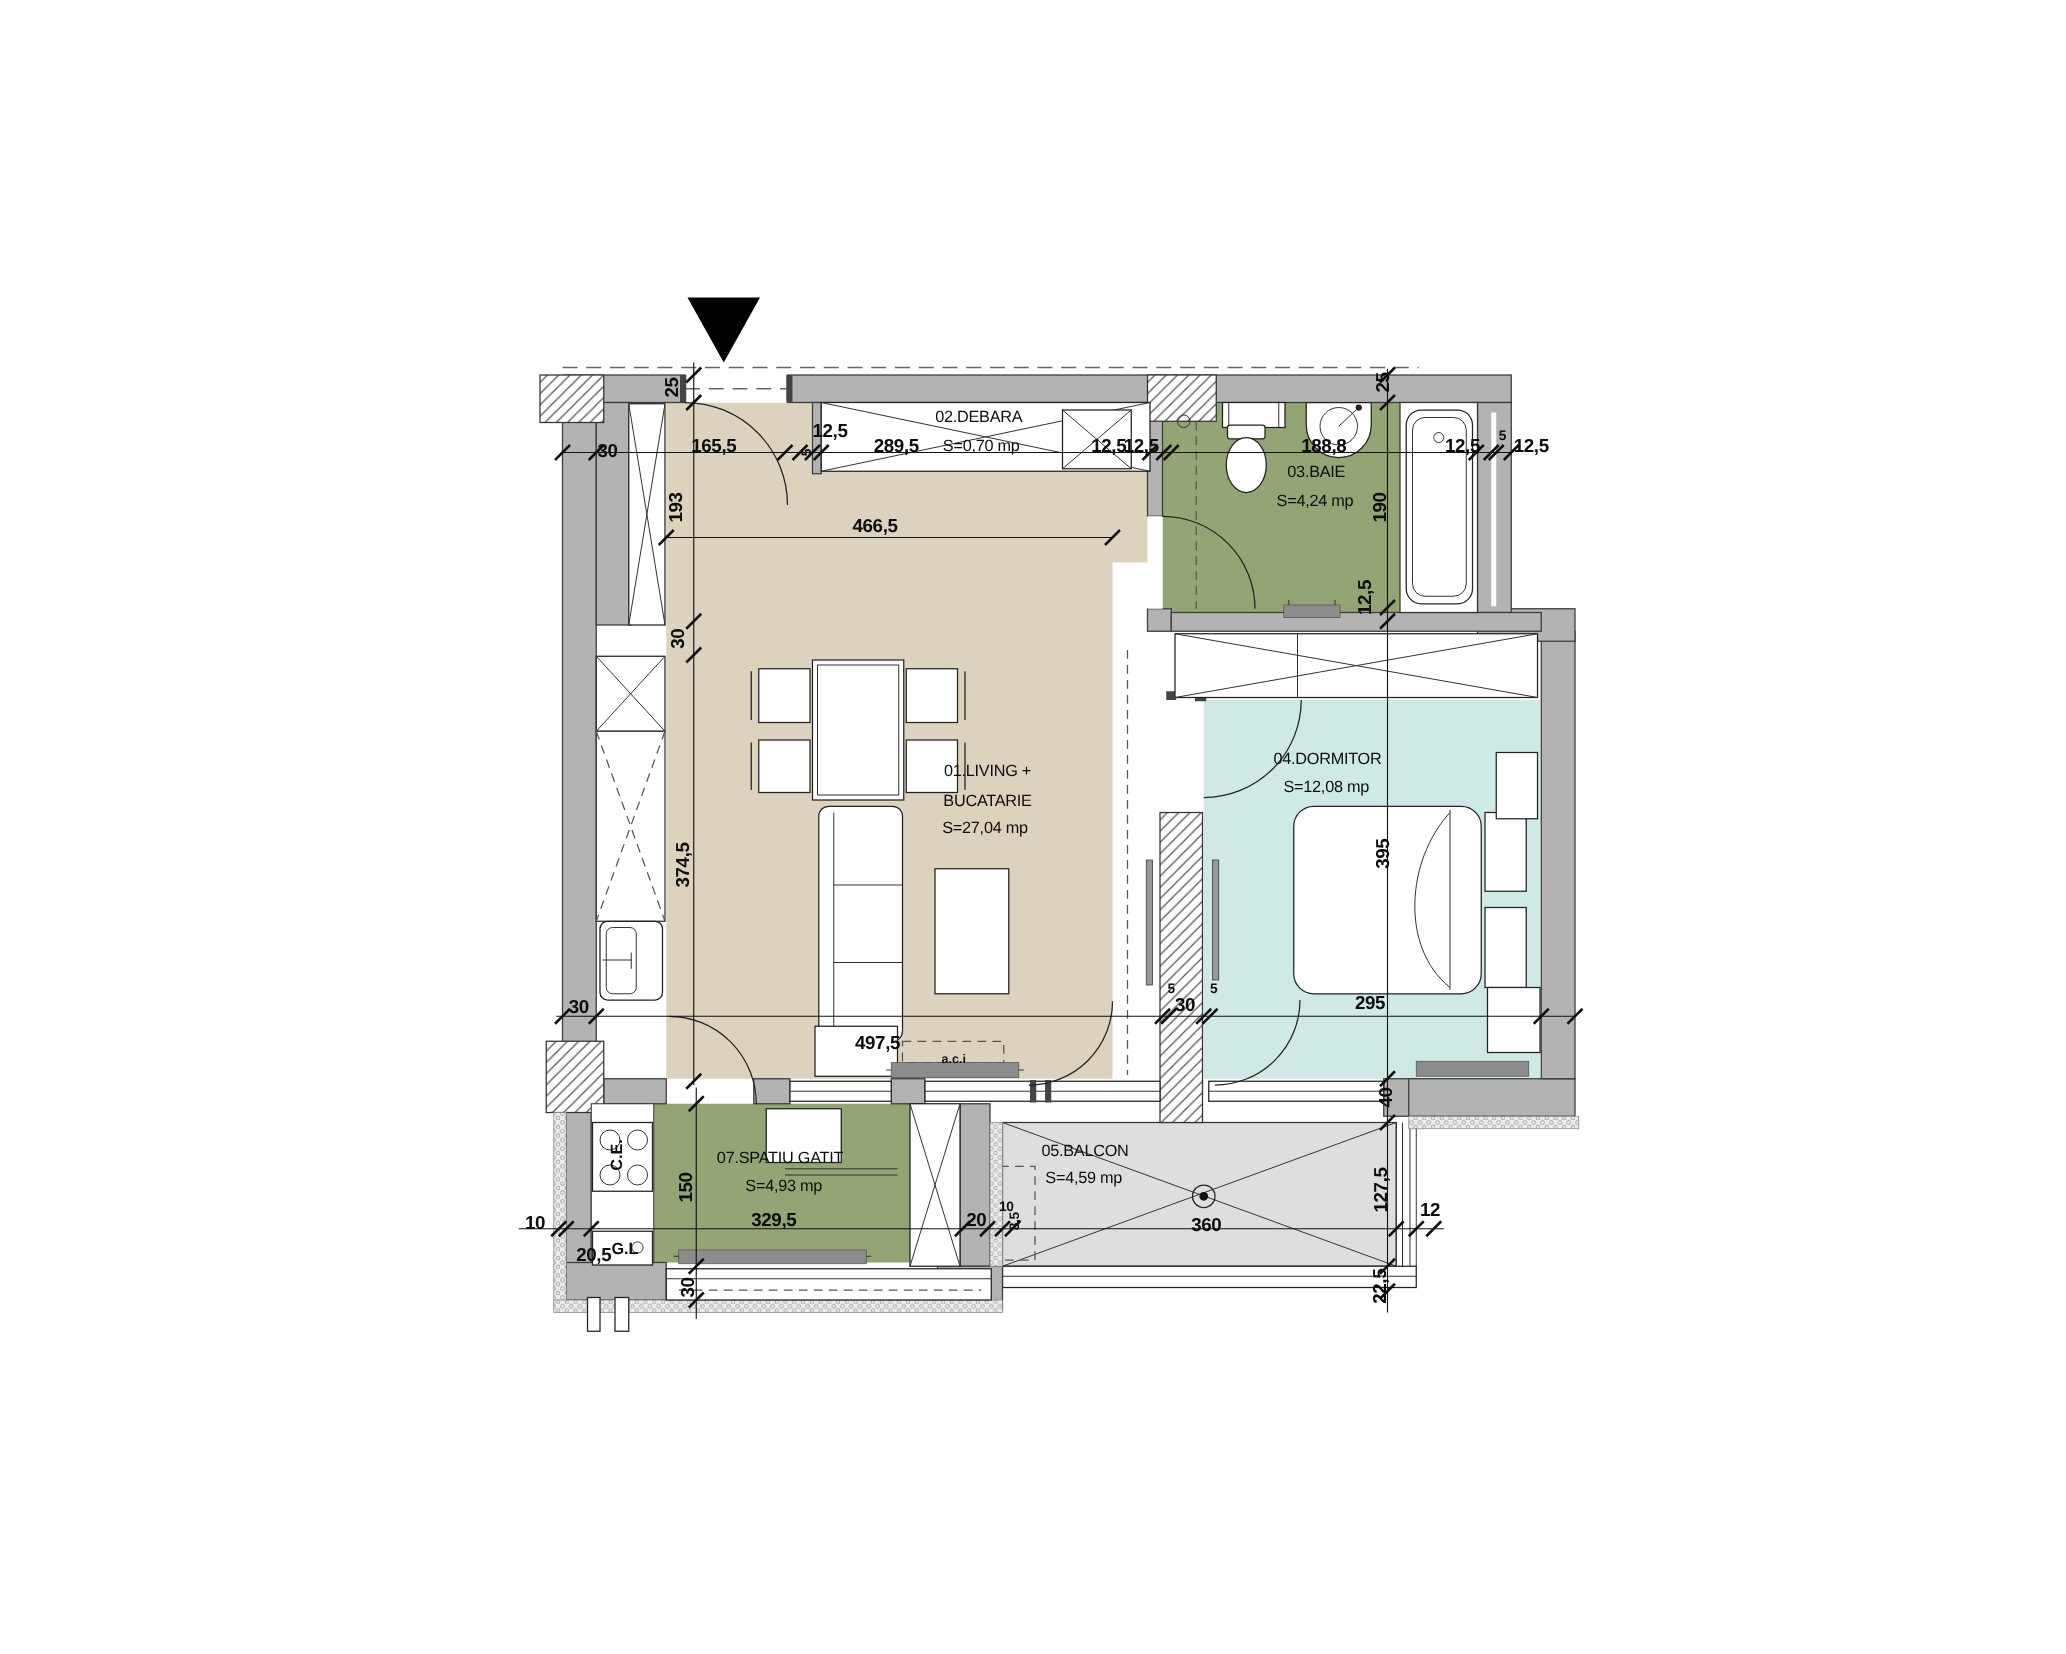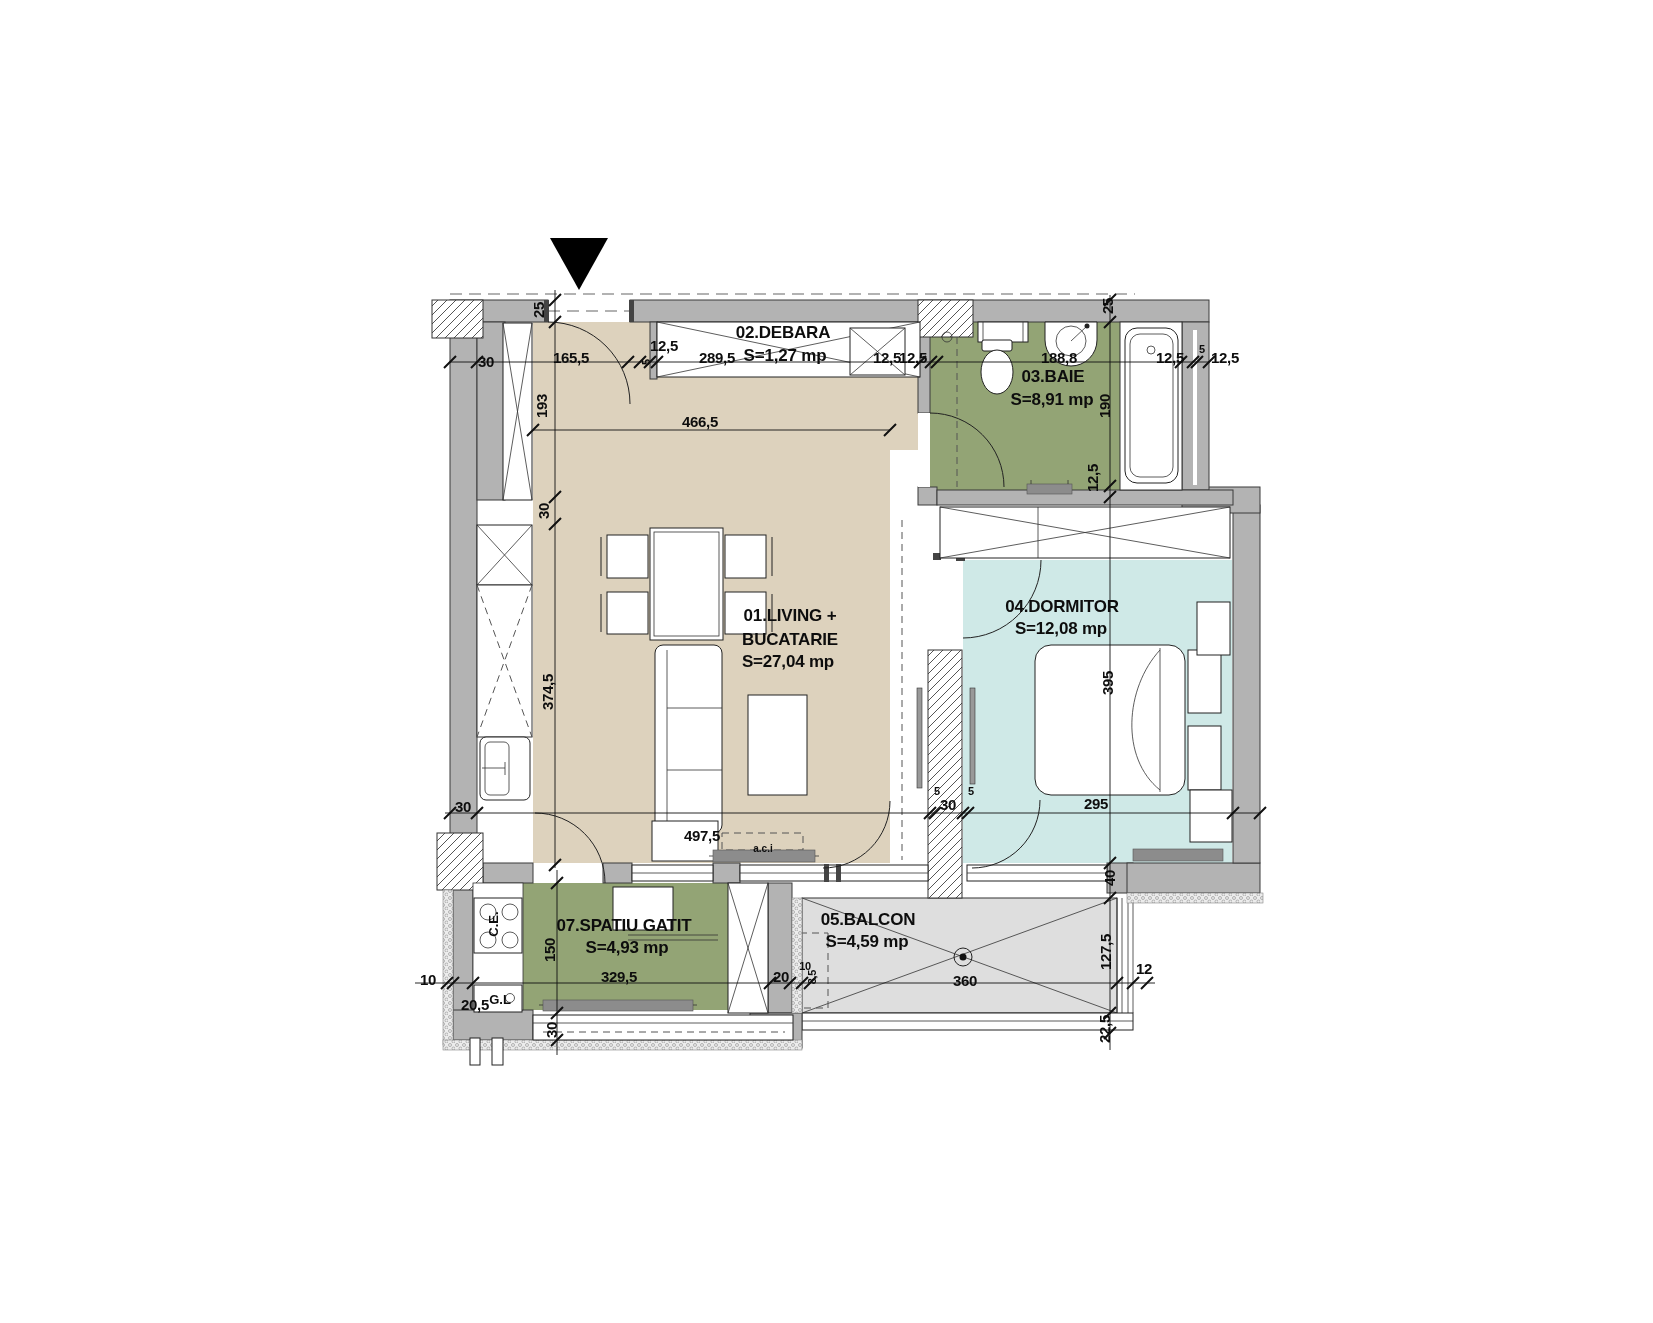--- a/index.html
+++ b/index.html
@@ -17,21 +17,21 @@
   .dash{stroke:#666;stroke-width:1.2;fill:none;stroke-dasharray:12 7}
   .dashf{stroke:#555;stroke-width:1;fill:none;stroke-dasharray:7 5}
   .dim{position:absolute;font-weight:bold;font-size:15px;color:#0d0d0d;white-space:nowrap;
        transform:translate(-50%,-50%);letter-spacing:-0.3px;}
   .dim.rot{transform:translate(-50%,-50%) rotate(-90deg);}
   .dim.tiny{font-size:11px;}
   .note{position:absolute;font-weight:bold;font-size:13px;color:#0d0d0d;white-space:nowrap;
         transform:translate(-50%,-50%);}
   .note.rot{transform:translate(-50%,-50%) rotate(-90deg);}
   .note.tiny{font-size:10px;}
-  .rl{position:absolute;font-weight:bold;font-size:17px;color:#0d0d0d;white-space:nowrap;
+  .rl{position:absolute;font-weight:normal;font-size:13px;color:#0d0d0d;white-space:nowrap;
       transform:translate(-50%,-50%);letter-spacing:-0.2px;}
 </style>
 </head>
 <body>
 
 <div id="canvas">
 
 <svg id="drawing" width="1653" height="1323" viewBox="0 0 1653 1323">
   <defs>
     <pattern id="hat" width="9" height="9" patternUnits="userSpaceOnUse">
@@ -259,24 +259,24 @@
       <span class="note tiny" style="left: 763px; top: 848px;">a.c.i</span>
       <span class="note  rot" style="left: 493px; top: 924px;">C.E.</span>
       <span class="note" style="left: 500px; top: 999px;">G.L</span>
     </div>
 
 <div class="rl" style="left:790px;top:616px">01.LIVING +</div>
 <div class="rl" style="left:790px;top:640px">BUCATARIE</div>
 <div class="rl" style="left:788px;top:662px">S=27,04 mp</div>
 
 <div class="rl" style="left:783px;top:333px">02.DEBARA</div>
-<div class="rl" style="left:785px;top:356px">S=1,27 mp</div>
+<div class="rl" style="left:785px;top:356px">S=0,70 mp</div>
 
 <div class="rl" style="left:1053px;top:377px">03.BAIE</div>
-<div class="rl" style="left:1052px;top:400px">S=8,91 mp</div>
+<div class="rl" style="left:1052px;top:400px">S=4,24 mp</div>
 
 <div class="rl" style="left:1062px;top:607px">04.DORMITOR</div>
 <div class="rl" style="left:1061px;top:629px">S=12,08 mp</div>
 
 <div class="rl" style="left:868px;top:920px">05.BALCON</div>
 <div class="rl" style="left:867px;top:942px">S=4,59 mp</div>
 
 <div class="rl" style="left:624px;top:926px">07.SPATIU GATIT</div>
 <div class="rl" style="left:627px;top:948px">S=4,93 mp</div>
 

